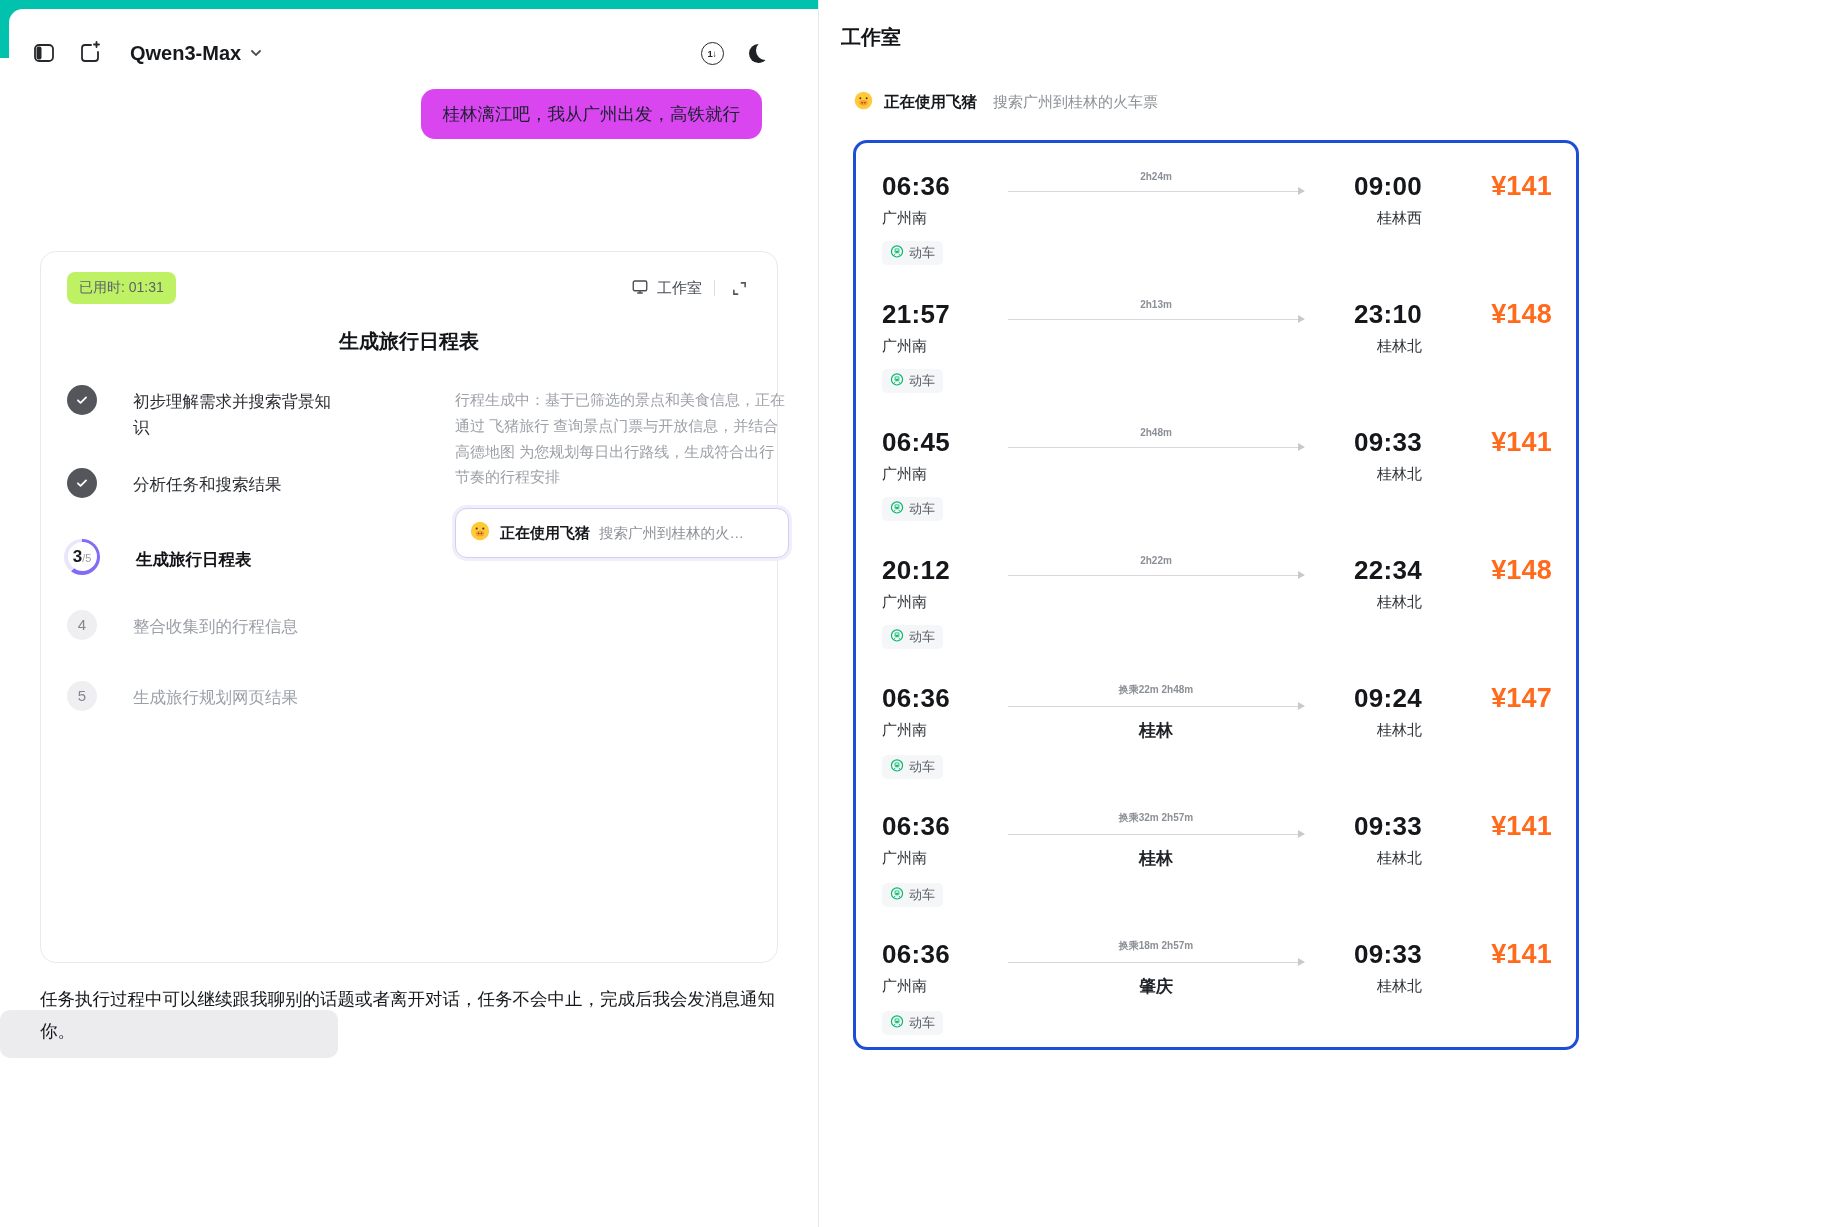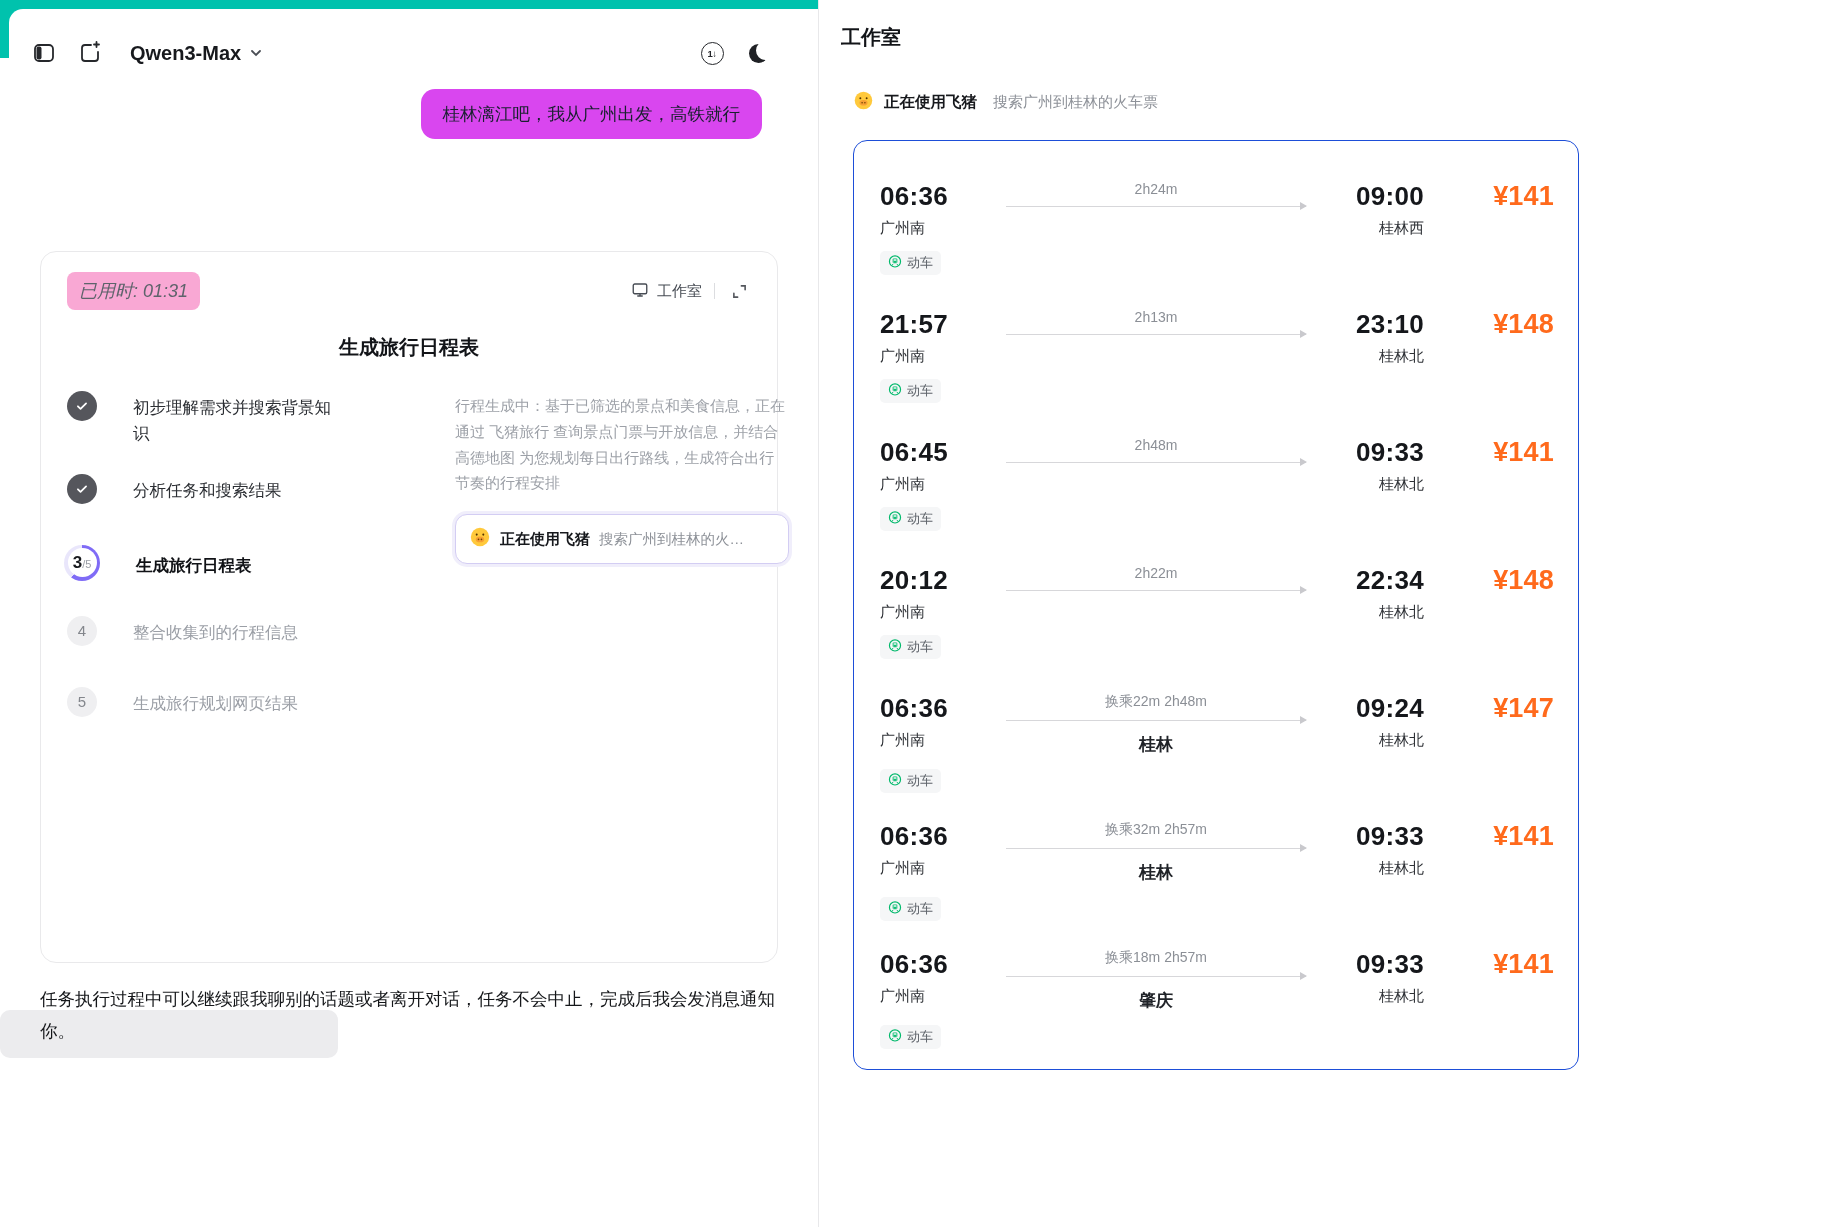--- a/index.html
+++ b/index.html
@@ -25,21 +25,21 @@
   .tb-spacer { flex:1; }
   .circle-badge { width:23px; height:23px; border:1.7px solid #26282c; border-radius:50%; display:flex; align-items:center; justify-content:center; font-size:9.5px; font-weight:700; color:#26282c; letter-spacing:-0.5px; }
   .moon { width:19px; height:19px; border-radius:50%; box-shadow:inset 7px -3px 0 0 #1f2125; display:block; }
 
   .bubble { position:absolute; right:56px; top:76px; background:#d946ef; border-radius:14px; padding:13px 22px; font-size:17.5px; color:#18202e; }
 
   .intro { position:absolute; left:40px; top:188px; font-size:17.5px; color:#141619; }
 
   .task-card { position:absolute; left:40px; top:238px; width:738px; height:712px; border:1px solid #e9e9eb; border-radius:16px; background:#fff; padding:20px 26px; }
   .card-head { display:flex; align-items:center; }
-  .elapsed { background:#f9a8d4; color:#5e636b; font-size:18px; padding:7px 12px; border-radius:8px;font-style:italic; }
+  .elapsed { background:#bef264; color:#5e636b; font-size:14px; padding:7px 12px; border-radius:8px; }
   .head-right { margin-left:auto; display:flex; align-items:center; }
   .ws-link { display:flex; align-items:center; gap:8px; color:#474c54; font-size:15px; cursor:pointer; }
   .sep { width:1px; height:16px; background:#dcdde0; margin:0 12px; }
   .icon-btn.sm { width:24px; height:24px; }
   .card-title { text-align:center; margin-top:24px; font-size:20px; font-weight:700; color:#121418; }
 
   .card-body { position:relative; margin-top:30px; }
   .steps { position:relative; width:300px; }
   .step { display:flex; gap:16px; margin-bottom:27px; min-height:44px; }
   .circle { width:30px; height:30px; border-radius:50%; flex:0 0 auto; display:flex; align-items:center; justify-content:center; }
@@ -64,28 +64,28 @@
   .bottom-pill { position:absolute; left:0; top:997px; width:338px; height:48px; background:#ececee; border-radius:10px; }
   .note { position:absolute; left:40px; top:970px; width:748px; font-size:17.5px; line-height:1.85; color:#141619; }
 
   
   .right-panel { position:absolute; left:819px; top:0; width:1022px; height:100%; }
   .ws-header { position:absolute; left:22px; top:24px; font-size:20px; font-weight:700; color:#121418; }
   .ws-tool { position:absolute; left:34px; top:90px; display:flex; align-items:center; gap:10px; }
   .ws-tool-name { font-size:15.5px; font-weight:700; color:#17191d; }
   .ws-tool-detail { font-size:15px; color:#8d9198; margin-left:6px; }
 
-  .ticket-card { position:absolute; left:34px; top:140px; width:726px; border:1px solid #1d4ed8; border-radius:14px; background:#fff; padding:16px 0; }
+  .ticket-card { position:absolute; left:34px; top:140px; width:726px; border:3px solid #1d4ed8; border-radius:14px; background:#fff; padding:4px 0; }
   .t-row { height:128px; padding:24px 24px 0 26px; cursor:pointer; }
   .t-main { display:flex; align-items:flex-start; }
   .t-dep { width:96px; }
   .t-time { font-size:26px; font-weight:700; color:#15171b; letter-spacing:0.3px; }
   .t-sta { font-size:15px; color:#2e3136; margin-top:7px; }
   .t-mid { flex:1; padding:0 30px; text-align:center; }
-  .t-dur { font-size:14px; color:#8b8f96; }
+  .t-dur { font-size:10px; color:#8b8f96;font-weight:bold; }
   .t-linewrap { position:relative; margin-top:9px; height:1px; }
   .t-line { height:1px; background:#d7d7da; }
   .t-arrow { position:absolute; right:-1px; top:-4px; width:0; height:0; border-left:7px solid #c9c9cd; border-top:4.5px solid transparent; border-bottom:4.5px solid transparent; }
   .t-transfer { margin-top:12px; font-size:17px; font-weight:700; color:#202328; min-height:16px; }
   .t-arr { width:88px; text-align:right; }
   .t-price { width:130px; text-align:right; font-size:27px; font-weight:700; color:#ff6a1c; letter-spacing:0.2px; }
   .t-tag { display:inline-flex; align-items:center; gap:5px; margin-top:13px; background:#f5f6f7; border-radius:5px; padding:3px 8px; font-size:13px; color:#5f646b; }
 </style>
 </head>
 <body>

